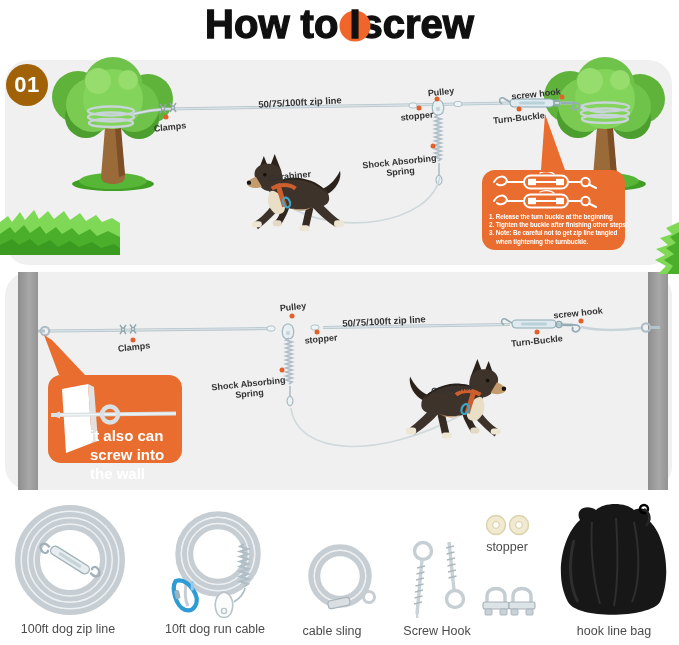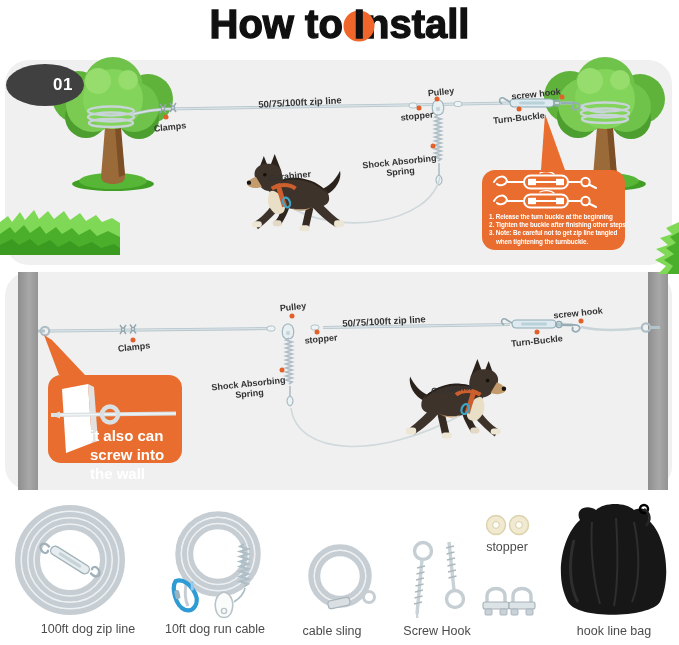--- a/index.html
+++ b/index.html
@@ -13,23 +13,23 @@
   .title .accent{position:relative;display:inline-block;z-index:1;}
   .title .accent::before{content:"";position:absolute;left:50%;top:54%;width:31px;height:31px;
          background:#F0662A;border-radius:50%;transform:translate(-50%,-50%);z-index:-1;}
   .title .pre{margin-right:11px;}
   
   .panel{position:absolute;left:5px;width:667px;background:#F0F0F0;border-radius:24px;}
   .panel.p1{top:60px;height:205px;}
   .panel.p2{top:272px;height:218px;}
   .wallbar{position:absolute;width:20px;height:218px;top:272px;
            background:linear-gradient(90deg,#8E8E8E,#A8A8A8 55%,#949494);z-index:1;}
-  .badge{position:absolute;width:42px;height:42px;border-radius:50%;background:#404040;
-         color:#fff;font-weight:900;font-size:17px;display:flex;align-items:center;
-         justify-content:center;z-index:6;letter-spacing:0.5px;padding-left:36px;}
+  .badge{position:absolute;width:42px;height:42px;border-radius:50%;background:#a16207;
+         color:#fff;font-weight:900;font-size:22px;display:flex;align-items:center;
+         justify-content:center;z-index:6;letter-spacing:0.5px;}
   .diagram{position:absolute;z-index:2;}
   
   .lbl{position:absolute;font-size:9px;font-weight:bold;color:#333;white-space:nowrap;
        transform:translate(-50%,-50%) rotate(-6deg);z-index:4;}
   .lbl.zip{font-size:9.5px;transform:translate(-50%,-50%) rotate(-3deg);}
   .lbl.spring{width:92px;white-space:normal;text-align:center;line-height:1.15;}
   .dot{position:absolute;width:5px;height:5px;border-radius:50%;background:#E2602A;
        transform:translate(-50%,-50%);z-index:4;}
   
   .callout{position:absolute;background:#E96D2E;border-radius:13px;z-index:3;}
@@ -92,21 +92,21 @@
         <circle cx="4" cy="32" r="2.2" fill="#191410"></circle>
         <circle cx="20" cy="24" r="1.8" fill="#14100D"></circle>
         <path d="M33,33 L40,56" stroke="#CC5F2D" stroke-width="5" fill="none"></path>
         <path d="M27,38 C35,33 45,33 51,38" stroke="#CC5F2D" stroke-width="4" fill="none"></path>
         <ellipse cx="42" cy="52" rx="3.4" ry="5" fill="none" stroke="#3FA6C9" stroke-width="2.2" transform="rotate(-20 42 52)"></ellipse>
       </g>
     </defs>
   </svg>
 
   <div class="title">
-    <span class="seg pre">How to</span><span class="seg accent">I</span><span class="seg">nstall</span>
+    <span class="seg pre">How to</span><span class="seg accent">I</span><span class="seg">screw</span>
   </div>
 
   <div class="panel p1"></div>
   <div class="badge" style="left:6px;top:64px;">01</div>
 
   <svg class="diagram" style="left:5px;top:57px;" width="667" height="208" viewBox="0 0 667 208">
     <use href="#tree-art" x="33" y="0"></use>
     <use href="#tree-art" x="525" y="0"></use>
 
     <g stroke="#C9D4D9" stroke-width="2.4" fill="none">
@@ -310,21 +310,21 @@
       <circle cx="62" cy="58" r="42.25" stroke="#EDF0F2" stroke-width="1.5"></circle>
       <circle cx="62" cy="58" r="36" stroke="#EDF0F2" stroke-width="1.5"></circle>
     </g>
     <g transform="translate(62,58) rotate(32)">
       <path d="M-24,0 c-8,-3 -12,4 -5,7 c4,2 7,-1 5,-4" stroke="#9FB0B8" stroke-width="2.2" fill="none"></path>
       <path d="M24,0 c8,3 12,-4 5,-7 c-4,-2 -7,1 -5,4" stroke="#9FB0B8" stroke-width="2.2" fill="none"></path>
       <rect x="-22" y="-4.5" width="44" height="9" rx="4.5" fill="#E6EDF0" stroke="#9FB0B8" stroke-width="1.3"></rect>
       <rect x="-13" y="-1.6" width="26" height="3.2" rx="1.6" fill="#C7D3D8"></rect>
     </g>
   </svg>
-  <div class="caption" style="left:68px;top:622px;margin-left:20px;">100ft dog zip line</div>
+  <div class="caption" style="left:68px;top:622px;">100ft dog zip line</div>
 
   <svg class="partsvg" style="left:164px;top:506px;" width="104" height="118" viewBox="0 0 104 118">
     <g fill="none">
       <circle cx="54" cy="48" r="40" stroke="#C6CED4" stroke-width="5.5"></circle>
       <circle cx="54" cy="48" r="33.5" stroke="#C6CED4" stroke-width="5.5"></circle>
       <circle cx="54" cy="48" r="27.5" stroke="#C6CED4" stroke-width="5.5"></circle>
       <circle cx="54" cy="48" r="36.75" stroke="#EDF0F2" stroke-width="1.4"></circle>
       <circle cx="54" cy="48" r="30.5" stroke="#EDF0F2" stroke-width="1.4"></circle>
     </g>
     <path d="M22,78 C20,90 22,96 24,100" stroke="#C6CED4" stroke-width="3" fill="none"></path>

